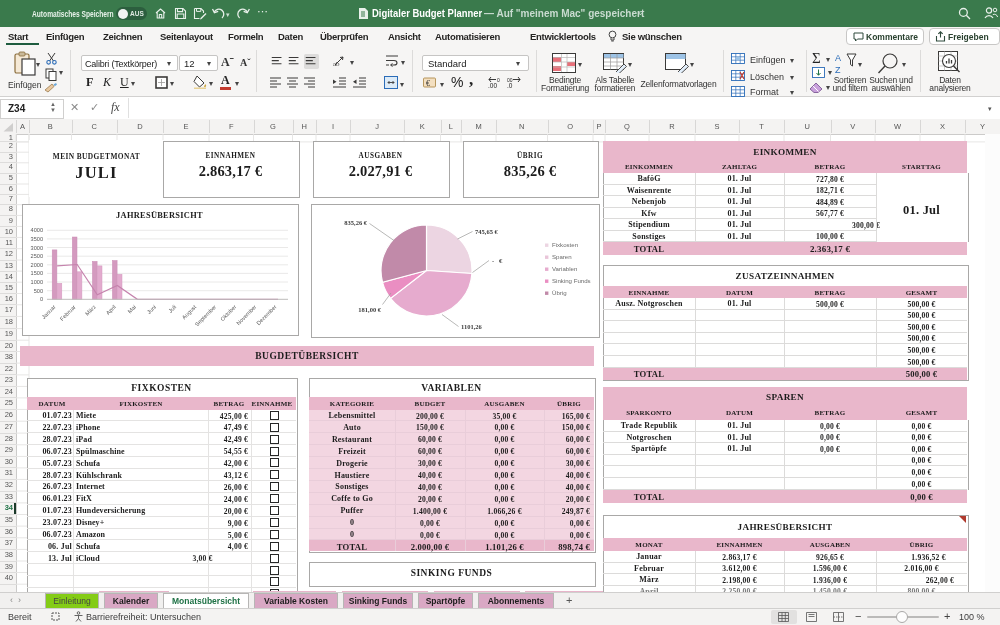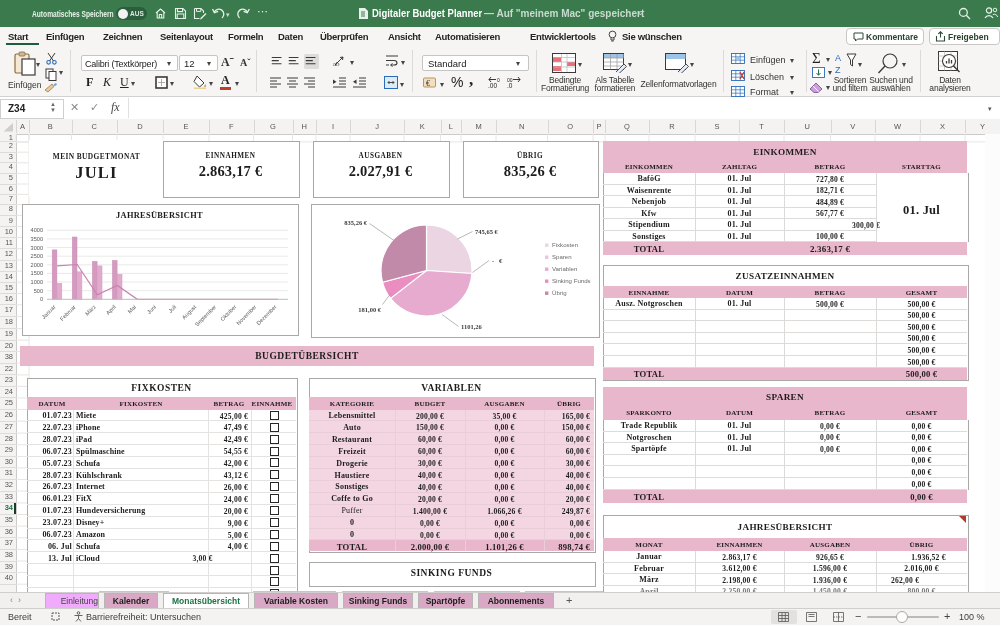--- a/index.html
+++ b/index.html
@@ -696,21 +696,21 @@
 <div class="abs ser" style="left:309px;top:482.4px;width:86px;font-size:8px;font-weight:bold;color:#1c1c1c;text-align:center;letter-spacing:0.2px;white-space:nowrap;">Sonstiges</div>
 <div class="abs ser" style="left:395px;top:482.9px;width:70px;font-size:7.6px;font-weight:bold;color:#1c1c1c;text-align:center;letter-spacing:0.2px;white-space:nowrap;">40,00 €</div>
 <div class="abs ser" style="left:465px;top:482.9px;width:79px;font-size:7.6px;font-weight:bold;color:#1c1c1c;text-align:center;letter-spacing:0.2px;white-space:nowrap;">0,00 €</div>
 <div class="abs ser" style="left:544px;top:482.9px;width:46px;font-size:7.6px;font-weight:bold;color:#1c1c1c;text-align:right;letter-spacing:0.2px;white-space:nowrap;">40,00 €</div>
 <div class="abs" style="left:309px;top:503.7px;width:285px;height:1px;background:#e9cdd9;"></div>
 <div class="abs ser" style="left:309px;top:494.3px;width:86px;font-size:8px;font-weight:bold;color:#1c1c1c;text-align:center;letter-spacing:0.2px;white-space:nowrap;">Coffe to Go</div>
 <div class="abs ser" style="left:395px;top:494.8px;width:70px;font-size:7.6px;font-weight:bold;color:#1c1c1c;text-align:center;letter-spacing:0.2px;white-space:nowrap;">20,00 €</div>
 <div class="abs ser" style="left:465px;top:494.8px;width:79px;font-size:7.6px;font-weight:bold;color:#1c1c1c;text-align:center;letter-spacing:0.2px;white-space:nowrap;">0,00 €</div>
 <div class="abs ser" style="left:544px;top:494.8px;width:46px;font-size:7.6px;font-weight:bold;color:#1c1c1c;text-align:right;letter-spacing:0.2px;white-space:nowrap;">20,00 €</div>
 <div class="abs" style="left:309px;top:515.6px;width:285px;height:1px;background:#e9cdd9;"></div>
-<div class="abs ser" style="left:309px;top:506.2px;width:86px;font-size:8px;font-weight:normal;color:#1c1c1c;text-align:center;letter-spacing:0.2px;white-space:nowrap;">Puffer</div>
+<div class="abs ser" style="left:309px;top:506.2px;width:86px;font-size:8px;font-weight:bold;color:#1c1c1c;text-align:center;letter-spacing:0.2px;white-space:nowrap;">Puffer</div>
 <div class="abs ser" style="left:395px;top:506.7px;width:70px;font-size:7.6px;font-weight:bold;color:#1c1c1c;text-align:center;letter-spacing:0.2px;white-space:nowrap;">1.400,00 €</div>
 <div class="abs ser" style="left:465px;top:506.7px;width:79px;font-size:7.6px;font-weight:bold;color:#1c1c1c;text-align:center;letter-spacing:0.2px;white-space:nowrap;">1.066,26 €</div>
 <div class="abs ser" style="left:544px;top:506.7px;width:46px;font-size:7.6px;font-weight:bold;color:#1c1c1c;text-align:right;letter-spacing:0.2px;white-space:nowrap;">249,87 €</div>
 <div class="abs" style="left:309px;top:527.5px;width:285px;height:1px;background:#e9cdd9;"></div>
 <div class="abs ser" style="left:309px;top:518.1px;width:86px;font-size:8px;font-weight:bold;color:#1c1c1c;text-align:center;letter-spacing:0.2px;white-space:nowrap;">0</div>
 <div class="abs ser" style="left:395px;top:518.6px;width:70px;font-size:7.6px;font-weight:bold;color:#1c1c1c;text-align:center;letter-spacing:0.2px;white-space:nowrap;">0,00 €</div>
 <div class="abs ser" style="left:465px;top:518.6px;width:79px;font-size:7.6px;font-weight:bold;color:#1c1c1c;text-align:center;letter-spacing:0.2px;white-space:nowrap;">0,00 €</div>
 <div class="abs ser" style="left:544px;top:518.6px;width:46px;font-size:7.6px;font-weight:bold;color:#1c1c1c;text-align:right;letter-spacing:0.2px;white-space:nowrap;">0,00 €</div>
 <div class="abs" style="left:309px;top:539.4px;width:285px;height:1px;background:#e9cdd9;"></div>
 <div class="abs ser" style="left:309px;top:530.0px;width:86px;font-size:8px;font-weight:bold;color:#1c1c1c;text-align:center;letter-spacing:0.2px;white-space:nowrap;">0</div>
@@ -850,32 +850,32 @@
 <div class="abs ser" style="left:876px;top:552.5px;width:105px;font-size:7.6px;font-weight:bold;color:#1c1c1c;text-align:center;letter-spacing:0.2px;white-space:nowrap;">1.936,52 €</div>
 <div class="abs" style="left:603px;top:573.2px;width:364px;height:1px;background:#dcdbda;"></div>
 <div class="abs ser" style="left:603px;top:563.6px;width:92px;font-size:8px;font-weight:bold;color:#1c1c1c;text-align:center;letter-spacing:0.2px;white-space:nowrap;">Februar</div>
 <div class="abs ser" style="left:695px;top:564.1px;width:89px;font-size:7.6px;font-weight:bold;color:#1c1c1c;text-align:center;letter-spacing:0.2px;white-space:nowrap;">3.612,00 €</div>
 <div class="abs ser" style="left:784px;top:564.1px;width:92px;font-size:7.6px;font-weight:bold;color:#1c1c1c;text-align:center;letter-spacing:0.2px;white-space:nowrap;">1.596,00 €</div>
 <div class="abs ser" style="left:876px;top:564.1px;width:91px;font-size:7.6px;font-weight:bold;color:#1c1c1c;text-align:center;letter-spacing:0.2px;white-space:nowrap;">2.016,00 €</div>
 <div class="abs" style="left:603px;top:584.8px;width:364px;height:1px;background:#dcdbda;"></div>
 <div class="abs ser" style="left:603px;top:575.2px;width:92px;font-size:8px;font-weight:bold;color:#1c1c1c;text-align:center;letter-spacing:0.2px;white-space:nowrap;">März</div>
 <div class="abs ser" style="left:695px;top:575.7px;width:89px;font-size:7.6px;font-weight:bold;color:#1c1c1c;text-align:center;letter-spacing:0.2px;white-space:nowrap;">2.198,00 €</div>
 <div class="abs ser" style="left:784px;top:575.7px;width:92px;font-size:7.6px;font-weight:bold;color:#1c1c1c;text-align:center;letter-spacing:0.2px;white-space:nowrap;">1.936,00 €</div>
-<div class="abs ser" style="left:876px;top:575.7px;width:78px;font-size:7.6px;font-weight:bold;color:#1c1c1c;text-align:left;letter-spacing:0.2px;white-space:nowrap;padding-left:15px;">262,00 €</div>
+<div class="abs ser" style="left:876px;top:575.7px;width:78px;font-size:7.6px;font-weight:bold;color:#1c1c1c;text-align:right;letter-spacing:0.2px;white-space:nowrap;">262,00 €</div>
 <div class="abs" style="left:695px;top:551px;width:1px;height:41px;background:#dcdbda;"></div>
 <div class="abs" style="left:784px;top:551px;width:1px;height:41px;background:#dcdbda;"></div>
 <div class="abs" style="left:876px;top:551px;width:1px;height:41px;background:#dcdbda;"></div>
 <div class="abs ser" style="left:603px;top:586.8px;width:92px;font-size:8px;font-weight:bold;color:#777;text-align:center;letter-spacing:0.2px;white-space:nowrap;">April</div>
 <div class="abs ser" style="left:695px;top:587.3px;width:89px;font-size:7.6px;font-weight:bold;color:#777;text-align:center;letter-spacing:0.2px;white-space:nowrap;">2.250,00 €</div>
 <div class="abs ser" style="left:784px;top:587.3px;width:92px;font-size:7.6px;font-weight:bold;color:#777;text-align:center;letter-spacing:0.2px;white-space:nowrap;">1.450,00 €</div>
 <div class="abs ser" style="left:876px;top:587.3px;width:91px;font-size:7.6px;font-weight:bold;color:#777;text-align:center;letter-spacing:0.2px;white-space:nowrap;">800,00 €</div>
 <div class="abs" style="left:985px;top:133.5px;width:15px;height:458.5px;background:#fcfcfc;"></div>
 <div class="abs" style="left:0;top:592px;width:1000px;height:16px;background:#f1f0ef;border-top:1px solid #d0cfce;"></div>
 <div class="abs" style="left:10px;top:595px;font-size:9px;color:#888;">‹&nbsp;&nbsp;›</div>
-<div class="abs" style="left:45px;top:593px;width:52px;height:14px;background:#f0abfc;border:1px solid #b7b6b5;border-bottom:none;font-size:8.5px;color:#444;font-weight:normal;text-align:right;line-height:14px;">Einleitung</div>
+<div class="abs" style="left:45px;top:593px;width:52px;height:14px;background:#84cc16;border:1px solid #b7b6b5;border-bottom:none;font-size:8.5px;color:#444;font-weight:normal;text-align:center;line-height:14px;">Einleitung</div>
 <div class="abs" style="left:104px;top:593px;width:52px;height:14px;background:#d9a8c4;border:1px solid #b7b6b5;border-bottom:none;font-size:8.5px;color:#1c1c1c;font-weight:bold;text-align:center;line-height:14px;">Kalender</div>
 <div class="abs" style="left:163px;top:593px;width:84px;height:14px;background:#ffffff;border:1px solid #b7b6b5;border-bottom:none;font-size:8.5px;color:#1e7145;font-weight:bold;text-align:center;line-height:14px;">Monatsübersicht</div>
 <div class="abs" style="left:254px;top:593px;width:82px;height:14px;background:#d9a8c4;border:1px solid #b7b6b5;border-bottom:none;font-size:8.5px;color:#1c1c1c;font-weight:bold;text-align:center;line-height:14px;">Variable Kosten</div>
 <div class="abs" style="left:343px;top:593px;width:68px;height:14px;background:#d9a8c4;border:1px solid #b7b6b5;border-bottom:none;font-size:8.5px;color:#1c1c1c;font-weight:bold;text-align:center;line-height:14px;">Sinking Funds</div>
 <div class="abs" style="left:418px;top:593px;width:53px;height:14px;background:#d9a8c4;border:1px solid #b7b6b5;border-bottom:none;font-size:8.5px;color:#1c1c1c;font-weight:bold;text-align:center;line-height:14px;">Spartöpfe</div>
 <div class="abs" style="left:478px;top:593px;width:74px;height:14px;background:#d9a8c4;border:1px solid #b7b6b5;border-bottom:none;font-size:8.5px;color:#1c1c1c;font-weight:bold;text-align:center;line-height:14px;">Abonnements</div>
 <div class="abs" style="left:566px;top:594px;font-size:11px;color:#555;">+</div>
 <div class="abs" style="left:0;top:608px;width:1000px;height:17px;background:#f4f3f2;border-top:1px solid #d0cfce;"></div>
 <div class="abs" style="left:8px;top:612px;font-size:9px;color:#3c3c3c;">Bereit</div>
 <svg class="abs" style="left:50px;top:611px" width="11" height="11" viewBox="0 0 11 11">

